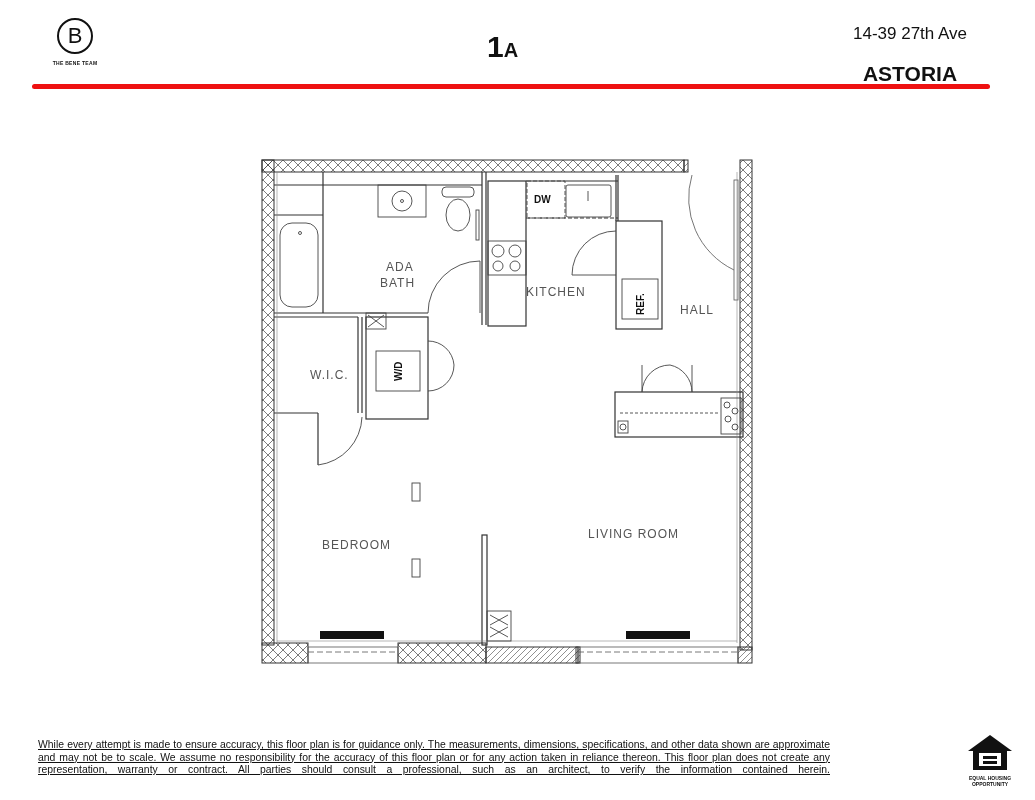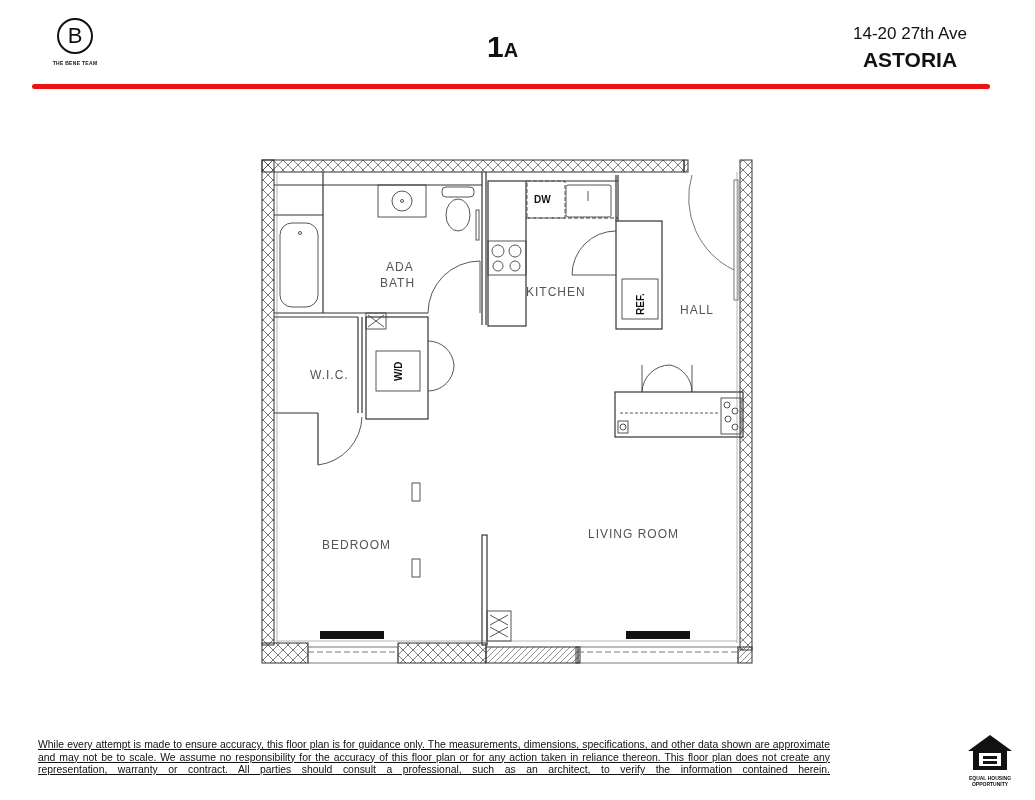--- a/index.html
+++ b/index.html
@@ -6,21 +6,21 @@
   body { width:1035px; height:800px; position:relative; overflow:hidden; font-family:"Liberation Sans", sans-serif; color:#111; }
   .logo { position:absolute; left:40px; top:18px; width:70px; text-align:center; }
   .logo-circle { width:32px; height:32px; margin:0 auto; border:2px solid #111; border-radius:50%; position:relative; }
   .logo-mark { position:absolute; left:0; top:0; width:32px; height:32px; line-height:32px; text-align:center; font-family:"Liberation Sans", sans-serif; font-size:22px; font-weight:normal; }
   .logo-text { font-size:5px; letter-spacing:0.3px; margin-top:6px; font-weight:bold; }
   .unit-title { position:absolute; left:440px; top:32px; font-size:28px; font-weight:bold; line-height:1;margin-left:47px; }
   .unit-title .num { font-size:30px; }
   .unit-title .let { font-size:20px; font-weight:bold; }
   .address { position:absolute; left:840px; top:24px; width:140px; text-align:center; }
   .address .street { font-size:17px; }
-  .address .hood { font-size:21px; font-weight:bold; margin-top:4px; }
+  .address .hood { font-size:21px; font-weight:bold; margin-top:18px; }
   .redbar { position:absolute; left:32px; top:84px; width:958px; height:5px; background:#ee1111; border-radius:3px; }
   .plan { position:absolute; left:258px; top:155px; width:515px; height:520px; }
   .disclaimer { position:absolute; left:38px; top:739px; width:792px; font-size:10.4px; line-height:12.5px; text-align:justify; text-align-last:justify; color:#111;text-decoration:underline; }
   .eho { position:absolute; left:965px; top:733px; width:50px; text-align:center; }
   .eho-text { font-size:5px; font-weight:bold; line-height:5px; margin-top:1px; }
   .room-label { font-family:"Liberation Sans", sans-serif; font-size:12px; fill:#555; letter-spacing:1px; }
   .appl-label { font-family:"Liberation Sans", sans-serif; font-size:10px; font-weight:bold; fill:#111; }
 </style>
 </head>
 <body>
@@ -30,21 +30,21 @@
     <span class="logo-mark">B</span>
   </div>
   <div class="logo-text">THE BENE TEAM</div>
 </div>
 
 <div class="unit-title">
   <span class="num">1</span><span class="let">A</span>
 </div>
 
 <div class="address">
-  <div class="street">14-20 27th Ave</div>
+  <div class="street">14-39 27th Ave</div>
   <div class="hood">ASTORIA</div>
 </div>
 
 <div class="redbar"></div>
 
 <div class="plan">
 <svg width="515" height="520" viewBox="0 0 515 520" xmlns="http://www.w3.org/2000/svg">
   <defs>
     <pattern id="xhatch" width="10" height="10" patternUnits="userSpaceOnUse">
       <path d="M0,0 L10,10 M10,0 L0,10" stroke="#444" stroke-width="0.7"></path>

